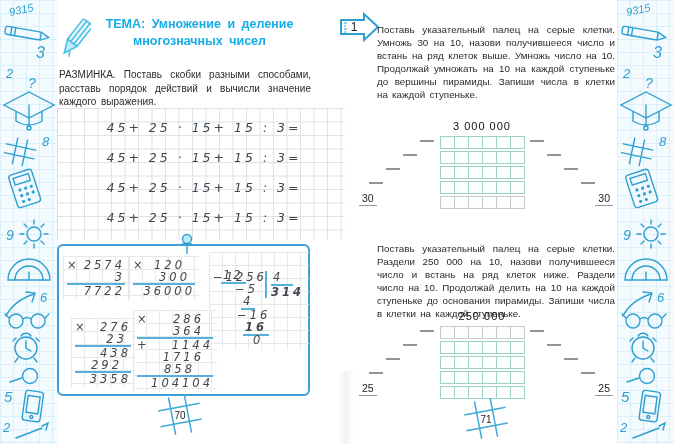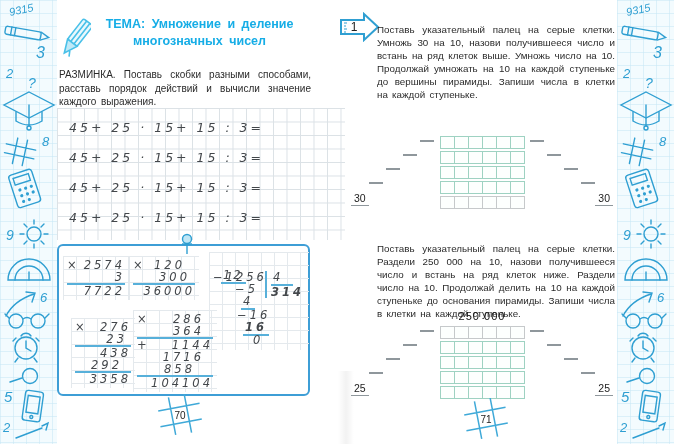--- a/index.html
+++ b/index.html
@@ -15,21 +15,21 @@
   
   .pencil-ico{position:absolute;left:4px;top:16px;}
   .titleblock{position:absolute;left:30px;top:16px;width:225px;text-align:center;
     color:#16ade6;font-weight:bold;font-size:12.5px;line-height:17px;word-spacing:3px;}
   .warmup{position:absolute;left:2px;top:58px;width:252px;font-size:10px;line-height:13.5px;
     text-align:justify;color:#2b2b2b;word-spacing:2px;}
   .exgrid{position:absolute;left:0;top:108px;width:288px;height:132px;background-color:#fff;
     background-image:linear-gradient(#dbe1e6 1px,transparent 1px),linear-gradient(90deg,#dbe1e6 1px,transparent 1px);
     background-size:13.5px 13.5px;}
   .hw{font-family:"DejaVu Sans",sans-serif;font-style:italic;color:#43474b;}
-  .exrow{position:absolute;left:12px;width:270px;font-size:12.5px;letter-spacing:3px;}
+  .exrow{position:absolute;left:12px;width:270px;font-size:12.5px;letter-spacing:3px;text-align:center;}
   .exrow.r1{top:12px;} .exrow.r2{top:42px;} .exrow.r3{top:72px;} .exrow.r4{top:102px;}
   .exbox{position:absolute;left:0;top:244px;width:249px;height:148px;border:2px solid #3e9ed6;
     border-radius:6px;background:#fff;}
   .pin{position:absolute;left:118px;top:-13px;}
   .arith{position:absolute;font-size:11.5px;letter-spacing:3px;line-height:12px;
     background-image:linear-gradient(#e4e9ed 1px,transparent 1px),linear-gradient(90deg,#e4e9ed 1px,transparent 1px);
     background-size:13px 13px;padding:3px 4px;}
   .arith .row{text-align:right;position:relative;}
   .arith .sgn{float:left;margin-right:2px;}
   .bl{border-bottom:2px solid #57b0da;}
@@ -64,21 +64,21 @@
     letter-spacing:1px;color:#111;}
   .prows{position:absolute;left:75px;top:16px;}
   .prow{display:flex;margin-bottom:2px;}
   .prow i{display:block;width:13px;height:11px;border:1px solid #9ed2c2;background:#fdfffe;margin-left:-1px;}
   .prow i:first-child{margin-left:0;}
   .prow.gray i{border-color:#c6c9cb;}
   .dash{position:absolute;width:14px;height:2px;background:#8f979c;}
   .dl1{left:55px;top:20px;} .dl2{left:38px;top:34px;} .dl3{left:21px;top:48px;} .dl4{left:4px;top:62px;}
   .dr1{right:55px;top:20px;} .dr2{right:38px;top:34px;} .dr3{right:21px;top:48px;} .dr4{right:4px;top:62px;}
   .startnum{position:absolute;top:72px;font-size:10.5px;color:#1c1c1c;
-    border-bottom:1.5px solid #8f979c;padding:0 3px 1px 3px;}
+    border-bottom:1.5px solid #8f979c;padding:0 3px 1px 3px;margin-left:8px;}
   .snl{left:-14px;} .snr{right:-14px;}
 </style>
 </head>
 <body>
 
 <div class="spread">
 
   <div class="strip left">
     <svg width="57" height="444" viewBox="0 0 57 444">
       <defs>
@@ -340,20 +340,21 @@
 
   <div class="page rp">
     <svg class="badge" width="44" height="30" viewBox="0 0 44 30">
       <polygon points="4,8 27,8 27,2 41,15 27,28 27,22 4,22" fill="#fff" stroke="#2f9fd2" stroke-width="2"></polygon>
       <path d="M7 11h3M7 14h2M7 17h3M7 20h2" stroke="#2f9fd2" stroke-width="1"></path>
       <text x="17" y="19" text-anchor="middle" font-size="12" fill="#222">1</text>
     </svg>
     <p class="task t1">Поставь указательный палец на серые клетки. Умножь 30 на 10, назови получившееся число и встань на ряд клеток выше. Умножь число на 10. Продолжай умножать на 10 на каждой ступеньке до вершины пирамиды. Запиши числа в клетки на каждой ступеньке.</p>
 
     <div class="pyr pyr1">
+      <div class="pyrval">3 000 000</div>
       <div class="prows">
         <div class="prow">
             <i></i>
             <i></i>
             <i></i>
             <i></i>
             <i></i>
             <i></i>
           </div>
         <div class="prow">

